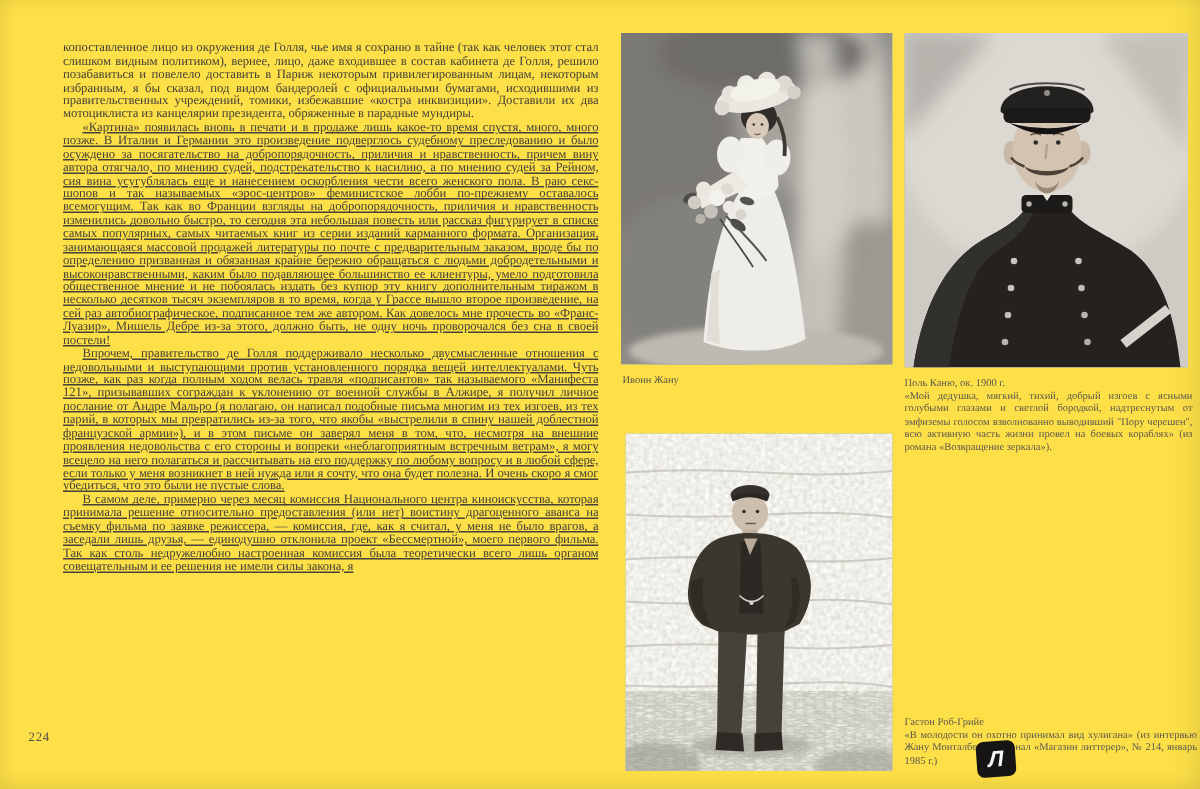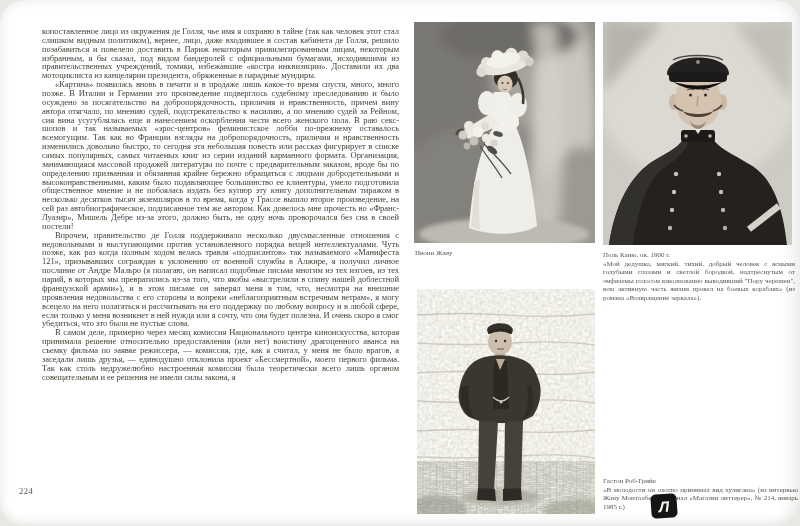--- a/index.html
+++ b/index.html
@@ -3,32 +3,31 @@
 <meta charset="utf-8">
 <style>
   html,body{margin:0;padding:0;}
   body{
     width:800px;height:526px;
     background:#e8e7e2;
     font-family:"Liberation Serif","DejaVu Serif",serif;
   }
   .page{
     position:relative;width:800px;height:526px;overflow:hidden;
-    background:#ffffff;
+    background:#fde047;
     box-shadow:inset -8px 0 14px rgba(60,55,45,.07), inset 0 -5px 10px rgba(60,55,45,.05), inset 4px 0 8px rgba(60,55,45,.04);
-    border-radius:24px;
   }
   
   .text-col{
     position:absolute;left:42px;top:27px;width:357px;height:446px;overflow:hidden;
     font-size:8.5px;line-height:8.86px;color:#474239;
     text-align:justify;letter-spacing:-0.05px;
   }
   .text-col p{margin:0;padding:0;}
-  .text-col p.indent{text-indent:13px;}
+  .text-col p.indent{text-indent:13px;text-decoration:underline;}
   .page-number{
     position:absolute;left:19px;top:486px;
     font-size:8.5px;color:#55504a;letter-spacing:.5px;font-family:Liberation Serif, serif;
   }
   
   .photo{position:absolute;overflow:hidden;background:#b9b7b0;}
   .photo svg{display:block;width:100%;height:100%;}
   .photo-1{left:414px;top:22px;width:181px;height:221px;}
   .photo-2{left:603px;top:22px;width:189px;height:223px;}
   .photo-3{left:417px;top:289px;width:178px;height:225px;}
@@ -244,21 +243,21 @@
       </g>
     </svg>
   </div>
 
   <div class="caption cap-1">
     <span class="cap-title">Ивонн Жану</span>
   </div>
 
   <div class="caption cap-2">
     <span class="cap-title">Поль Каню, ок. 1900 г.</span>
-    <span class="cap-body">«Мой дедушка, мягкий, тихий, добрый человек с ясными голубыми глазами и светлой бородкой, надтреснутым от эмфиземы голосом взволнованно выводивший "Пору черешен", всю активную часть жизни провел на боевых кораблях» (из романа «Возвращение зеркала»).</span>
+    <span class="cap-body">«Мой дедушка, мягкий, тихий, добрый изгоев с ясными голубыми глазами и светлой бородкой, надтреснутым от эмфиземы голосом взволнованно выводивший "Пору черешен", всю активную часть жизни провел на боевых кораблях» (из романа «Возвращение зеркала»).</span>
   </div>
 
   <div class="caption cap-3">
     <span class="cap-title">Гастон Роб-Грийе</span>
     <span class="cap-body">«В молодости он охотно принимал вид хулигана» (из интервью Жану Монталбетти, журнал «Магазин литтерер», № 214, январь 1985 г.)</span>
   </div>
 
   <div class="watermark">
     <span>Л</span>
   </div>

